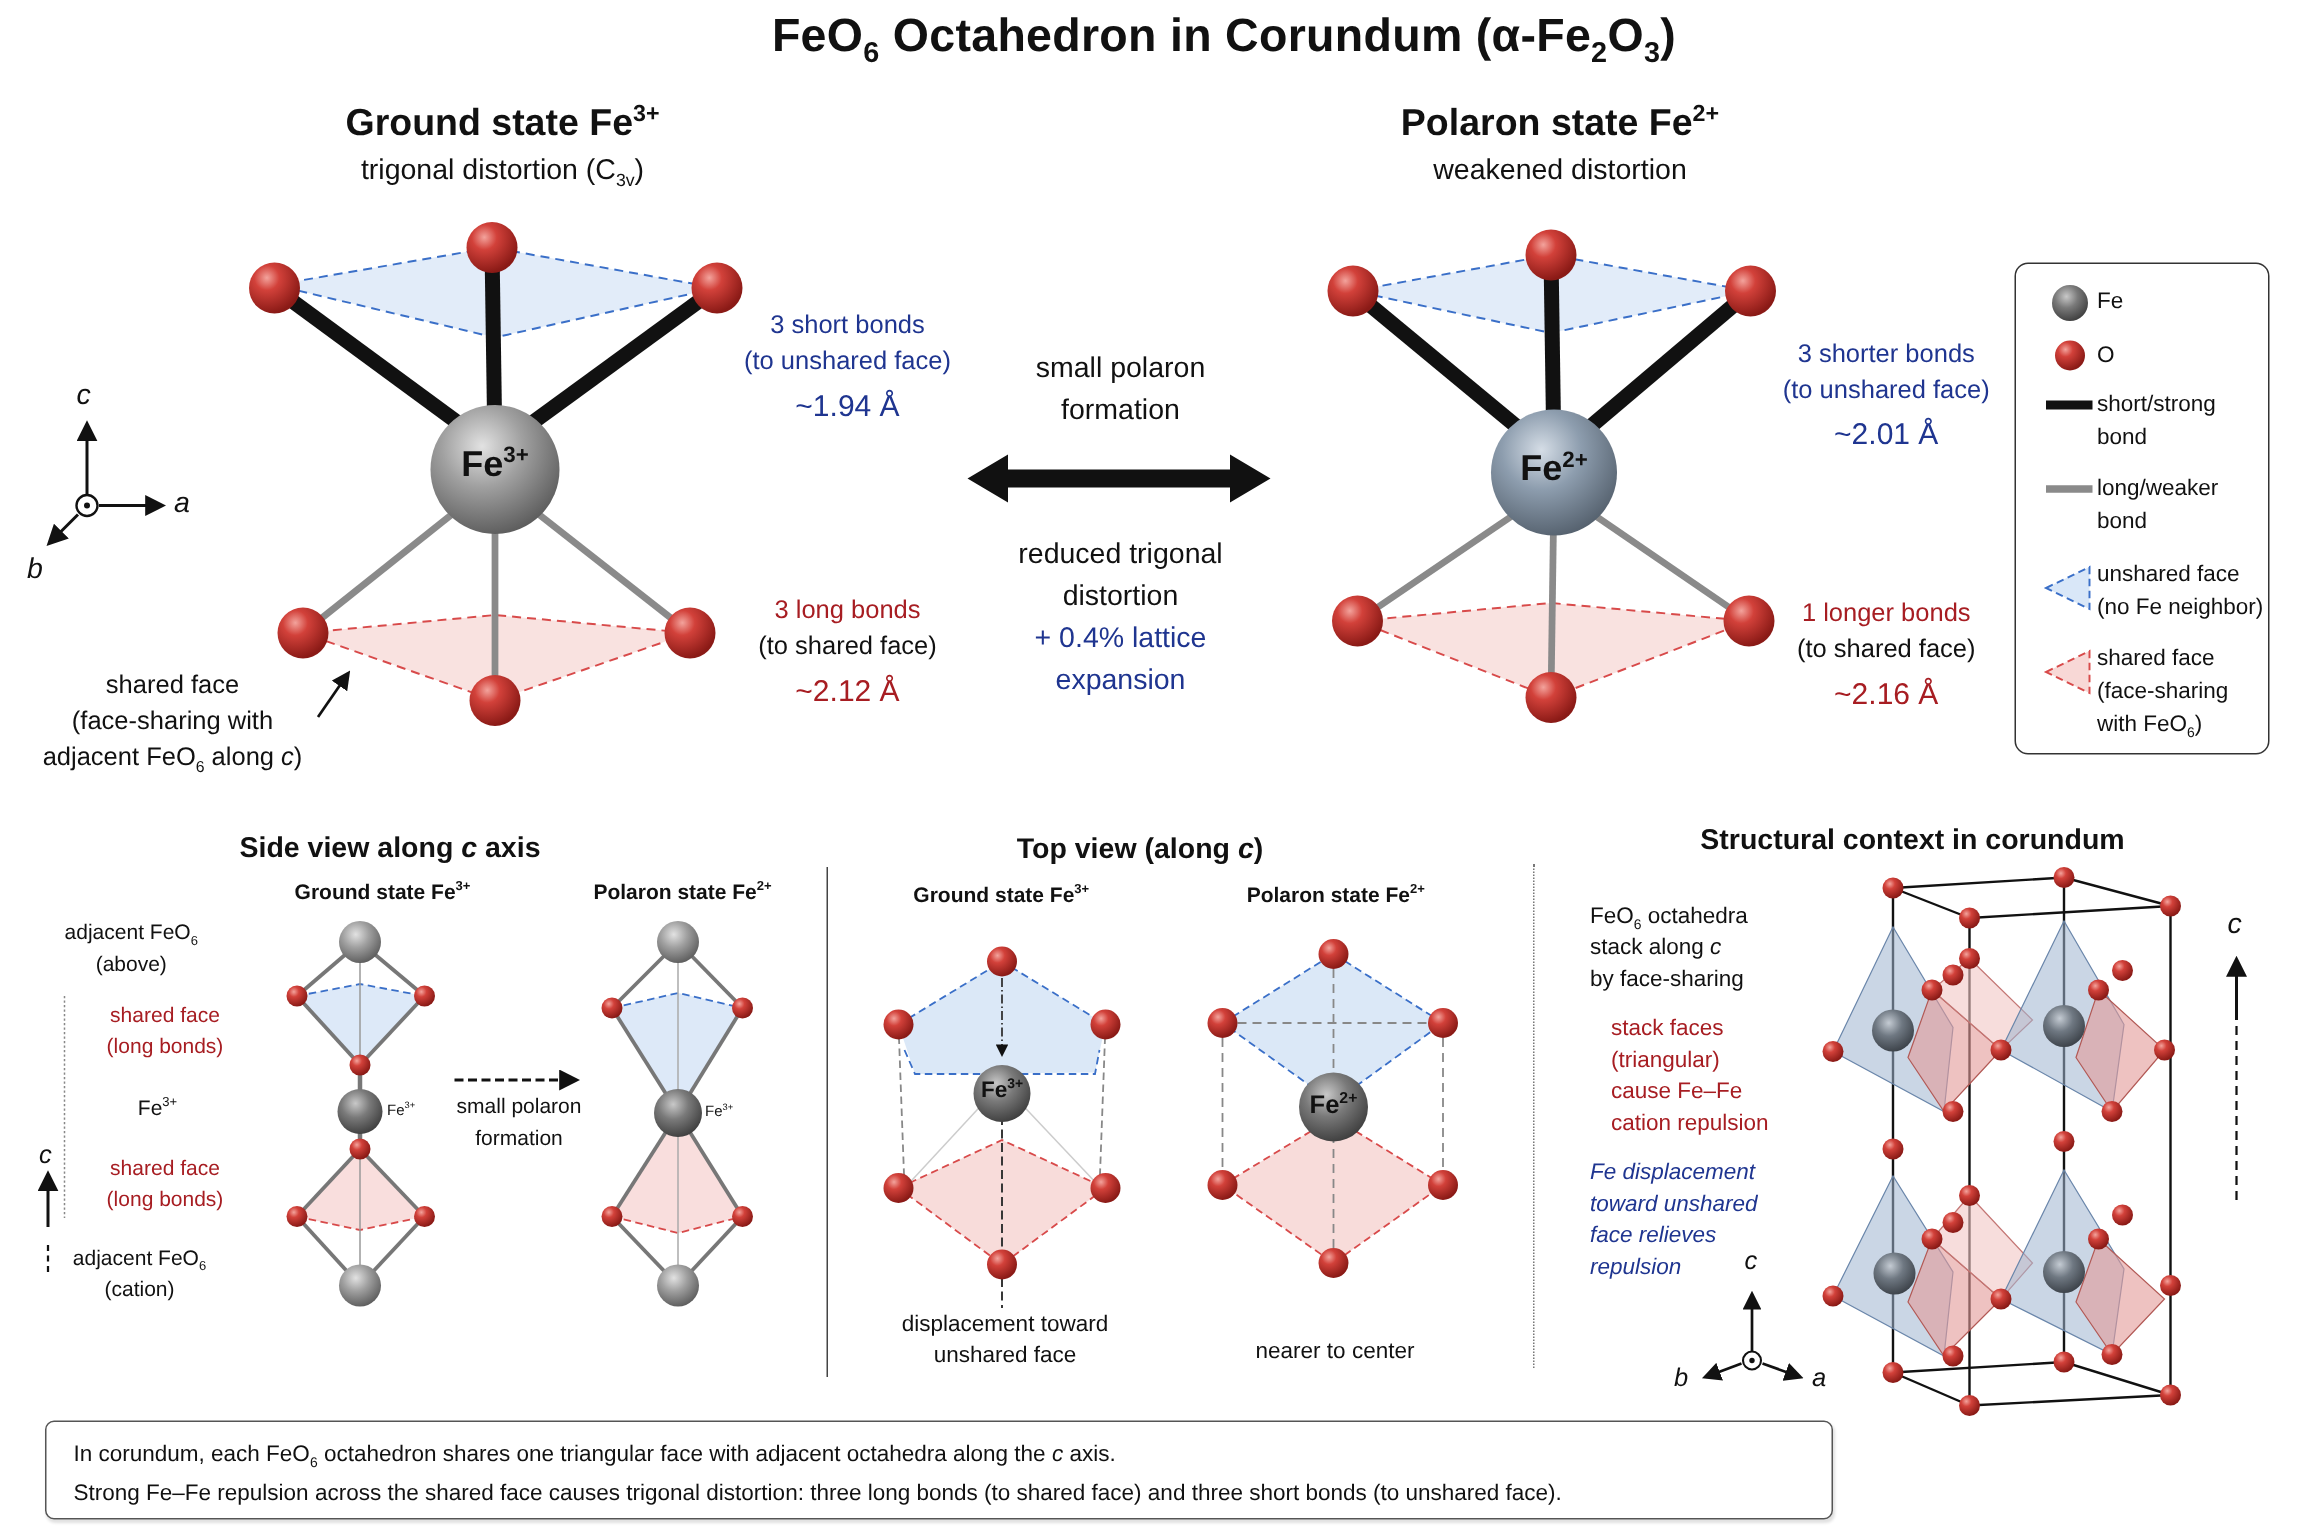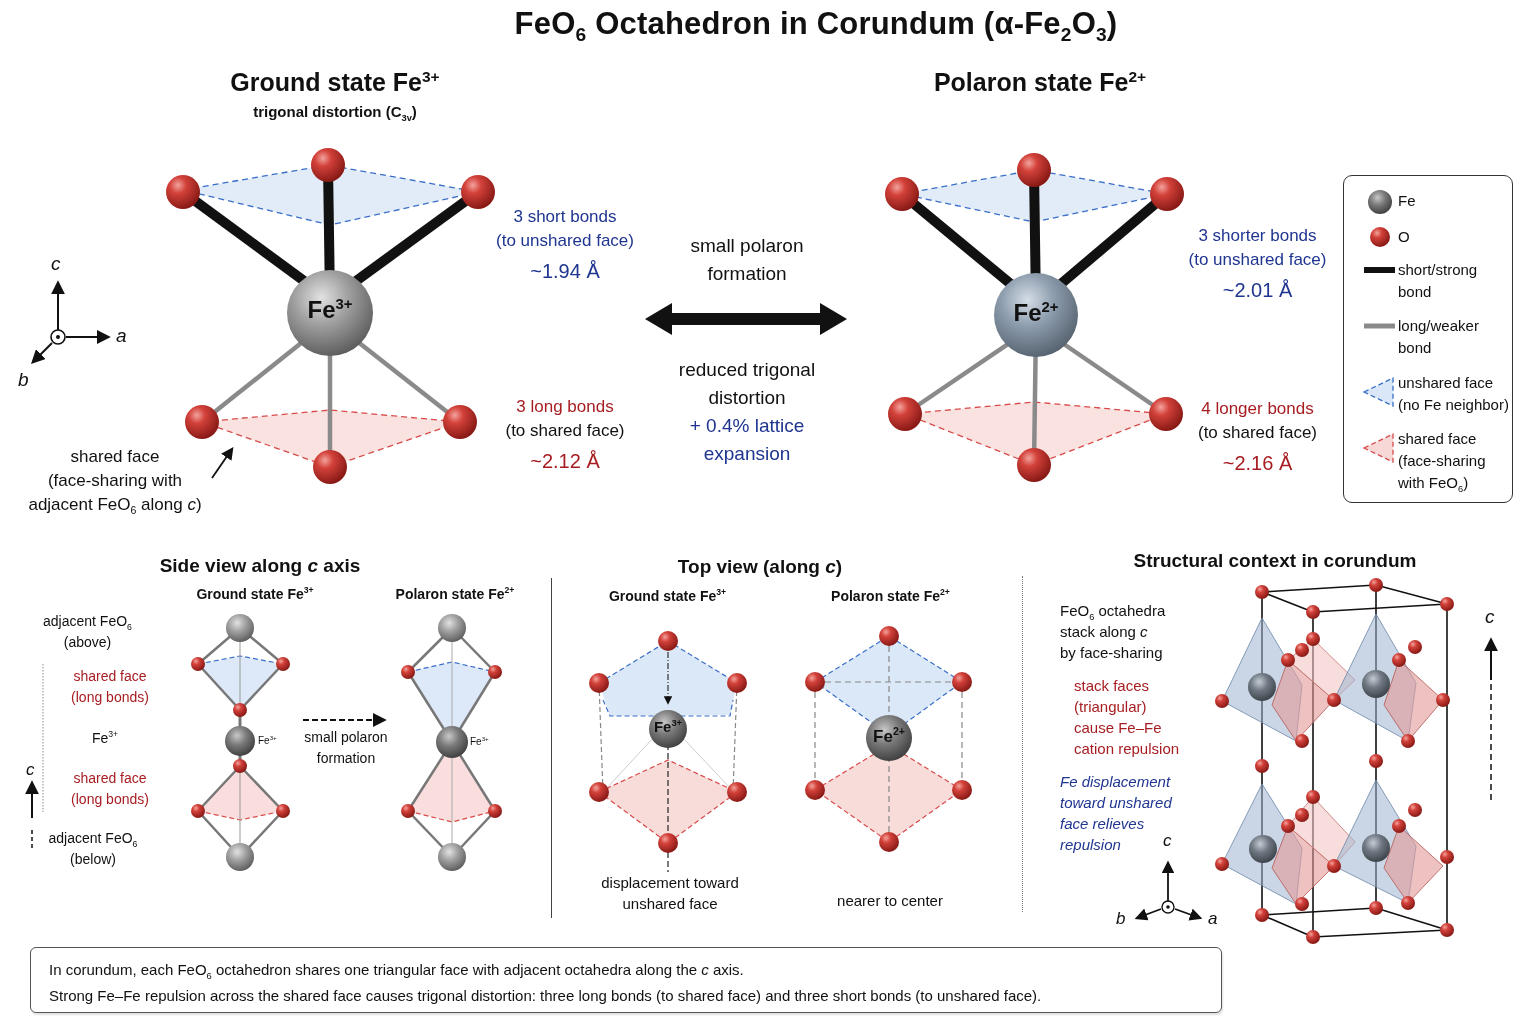--- a/index.html
+++ b/index.html
@@ -1,21 +1,21 @@
 <!DOCTYPE html>
 <html><head>
 <meta charset="utf-8">
 <style>
   html,body{margin:0;padding:0;background:#ffffff;}
   body{width:1536px;height:1024px;position:relative;overflow:hidden;font-family:"Liberation Sans",sans-serif;color:#111;}
   .abs{position:absolute;}
   .c{text-align:center;}
   .title{left:0;width:1536px;top:6px;font-size:31px;font-weight:bold;text-align:center;letter-spacing:0.2px;margin-left:48px;}
   .h2{font-size:25px;font-weight:bold;}
-  .sub{font-size:15px;font-weight:bold;}
+  .sub{font-size:19px;}
   .blue{color:#1f3590;}
   .red{color:#a71d22;}
   .lbl17{font-size:17px;line-height:24px;}
   .big{font-size:19px;line-height:28px;}
   .sec{font-size:19px;font-weight:bold;}
   .sub14{font-size:14px;font-weight:bold;}
   .t14{font-size:14px;line-height:21px;}
   .t15{font-size:15px;line-height:21px;}
   sub,sup{font-size:62%;line-height:0;}
   svg{position:absolute;overflow:visible;}
@@ -63,20 +63,21 @@
 
 <div class="abs title"><span>FeO</span><sub>6</sub><span> Octahedron in Corundum (α-Fe</span><sub>2</sub><span>O</span><sub>3</sub><span>)</span></div>
 
 <div class="abs c" style="left:185px;width:300px;top:68px;">
   <div class="h2"><span>Ground state Fe</span><sup>3+</sup></div>
   <div class="sub" style="margin-top:6px;"><span>trigonal distortion (C</span><sub>3v</sub><span>)</span></div>
 </div>
 
 <div class="abs c" style="left:890px;width:300px;top:68px;">
   <div class="h2"><span>Polaron state Fe</span><sup>2+</sup></div>
+  <div class="sub" style="margin-top:6px;">weakened distortion</div>
 </div>
 
 <svg style="left:0;top:0" width="1" height="1">
   <line x1="58" y1="330" x2="58" y2="283" stroke="#111" stroke-width="2" marker-end="url(#arrBlk)"></line>
   <line x1="66" y1="337" x2="108" y2="337" stroke="#111" stroke-width="2" marker-end="url(#arrBlk)"></line>
   <line x1="52" y1="343" x2="33" y2="362" stroke="#111" stroke-width="2" marker-end="url(#arrBlk)"></line>
   <circle cx="58" cy="337" r="7" fill="#fff" stroke="#111" stroke-width="1.6"></circle>
   <circle cx="58" cy="337" r="2" fill="#111"></circle>
 </svg>
 <div class="abs" style="left:51px;top:253px;font-size:19px;font-style:italic;">c</div>
@@ -155,21 +156,21 @@
   <circle cx="1034" cy="465" r="17" fill="url(#gO)"></circle>
 </svg>
 <div class="abs c" style="left:996px;width:80px;top:299px;font-size:24px;font-weight:bold;"><span>Fe</span><sup>2+</sup></div>
 
 <div class="abs c lbl17 blue" style="left:1170px;width:175px;top:224px;">
   <div>3 shorter bonds</div>
   <div>(to unshared face)</div>
   <div style="font-size:20px;margin-top:6px;">~2.01 Å</div>
 </div>
 <div class="abs c lbl17" style="left:1170px;width:175px;top:397px;">
-  <div class="red">4 longer bonds</div>
+  <div class="red">1 longer bonds</div>
   <div>(to shared face)</div>
   <div class="red" style="font-size:20px;margin-top:6px;">~2.16 Å</div>
 </div>
 
 <div class="abs legend">
   <svg style="left:0;top:0" width="1" height="1">
     <circle cx="36" cy="26" r="12" fill="url(#gFeD)"></circle>
     <circle cx="36" cy="61" r="10" fill="url(#gO)"></circle>
     <line x1="20" y1="94" x2="51" y2="94" stroke="#111" stroke-width="6"></line>
     <line x1="20" y1="150" x2="51" y2="150" stroke="#8a8a8a" stroke-width="5"></line>
@@ -215,21 +216,21 @@
     <div>shared face</div>
     <div>(long bonds)</div>
   </div>
 <div class="abs c t14" style="left:70px;width:70px;top:728px;"><span>Fe</span><sup>3+</sup></div>
 <div class="abs c t14 red" style="left:55px;width:110px;top:768px;">
     <div>shared face</div>
     <div>(long bonds)</div>
   </div>
 <div class="abs c t14" style="left:28px;width:130px;top:828px;">
     <div><span>adjacent FeO</span><sub>6</sub></div>
-    <div>(below)</div>
+    <div>(cation)</div>
   </div>
 <div class="abs" style="left:26px;top:760px;font-size:17px;font-style:italic;">c</div>
 
 <svg style="left:0;top:0" width="1" height="1">
   <line x1="43" y1="664" x2="43" y2="812" stroke="#888" stroke-width="1" stroke-dasharray="1.5,1.5"></line>
   <line x1="32" y1="818" x2="32" y2="783" stroke="#111" stroke-width="2" marker-end="url(#arrBlk)"></line>
   <line x1="32" y1="830" x2="32" y2="849" stroke="#111" stroke-width="1.5" stroke-dasharray="4,3"></line>
 
   <g>
     <polygon points="198,664 240,656 283,664 240,710" fill="#d5e4f6" fill-opacity="0.8"></polygon>

